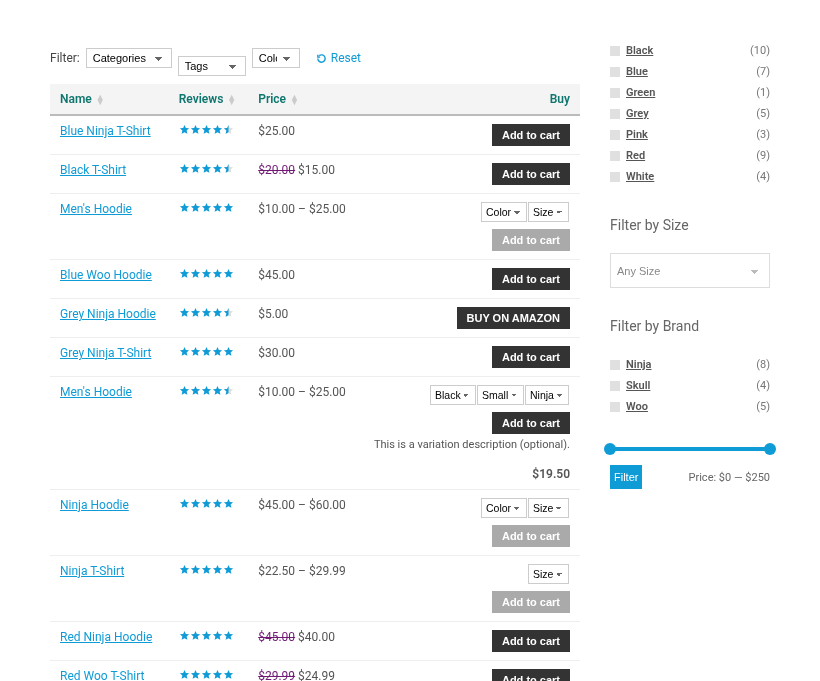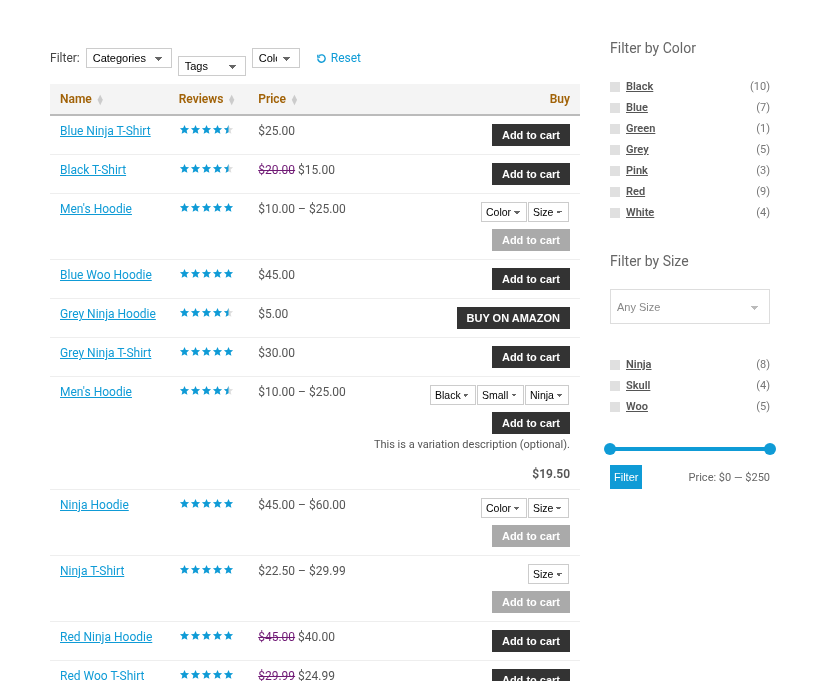--- a/index.html
+++ b/index.html
@@ -64,21 +64,21 @@
   
   table.prod {
     width: 100%;
     border-collapse: collapse;
     font-size: 12px;
   }
   table.prod thead th {
     background: #f4f4f4;
     text-align: left;
     font-weight: 600;
-    color: #a16207;
+    color: #0f766e;
     padding: 8px 10px;
     border-bottom: 2px solid #bbb;
     position: relative;
     font-size: 12px;
   }
   table.prod thead th.buy-h { text-align: right; }
   .sort-icon {
     display: inline-block;
     color: #ccc;
     font-size: 9px;
@@ -516,21 +516,20 @@
             </td>
           </tr>
         </tbody>
     </table>
 
   </div>
 
   <div class="side-col">
 
     <div class="widget">
-      <h3>Filter by Color</h3>
       <ul id="color-list">
           <li>
             <span class="chkbx"></span>
             <span class="nm">Black</span>
             <span class="ct">(10)</span>
           </li>
           <li>
             <span class="chkbx"></span>
             <span class="nm">Blue</span>
             <span class="ct">(7)</span>
@@ -562,20 +561,21 @@
           </li>
         </ul>
     </div>
 
     <div class="widget">
       <h3>Filter by Size</h3>
       <select class="size-dd"><option>Any Size</option></select>
     </div>
 
     <div class="widget">
+      <h3>Filter by Brand</h3>
       <ul id="brand-list">
           <li>
             <span class="chkbx"></span>
             <span class="nm">Ninja</span>
             <span class="ct">(8)</span>
           </li>
           <li>
             <span class="chkbx"></span>
             <span class="nm">Skull</span>
             <span class="ct">(4)</span>

